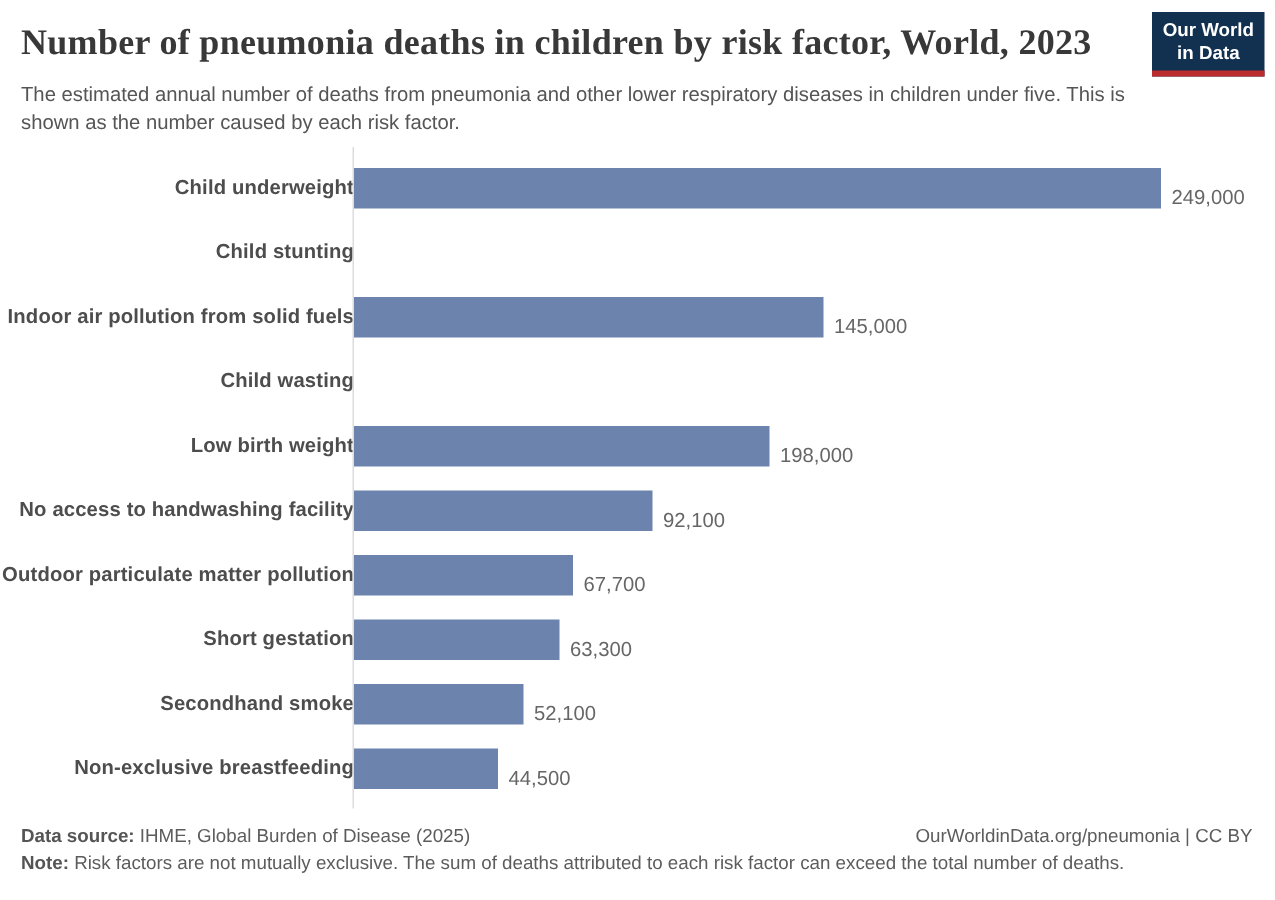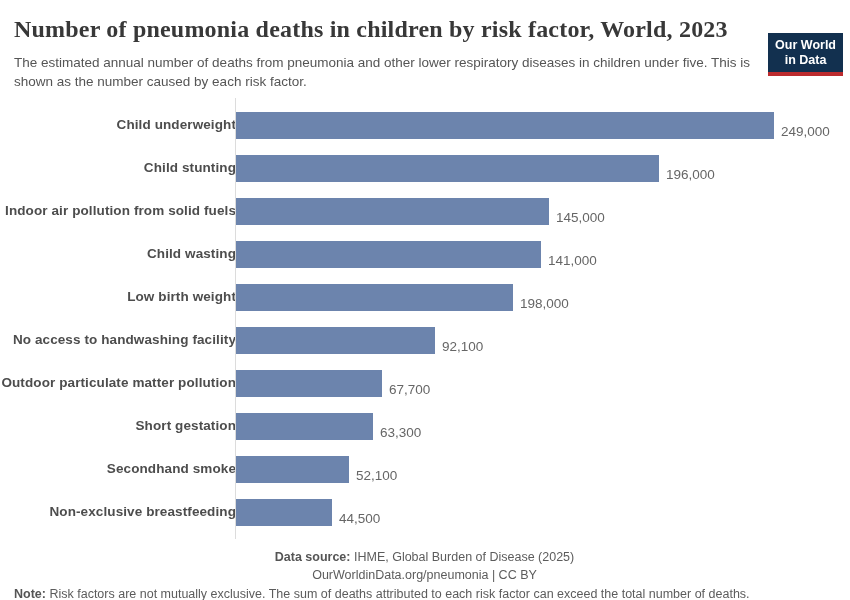--- a/index.html
+++ b/index.html
@@ -28,21 +28,20 @@
   }
   .logo {
     position: absolute; top: 8px; right: 7px;
     background: #12304f;
     border-bottom: 4px solid #bc2b2e;
     color: #fff;
     font-size: 12.5px; font-weight: 700;
     line-height: 15px; text-align: center;
     padding: 5px 7px 4px 7px;
     cursor: pointer;
-    margin-top: 25px;
   }
 
   
   .chart { position: relative; margin-top: 12px; }
   .chart::before {
     content: ""; position: absolute;
     left: 235px; top: -6px; bottom: -5px;
     width: 1px; background: #dcdcdc;
   }
   .bar-row { display: flex; align-items: center; height: 43px; }
@@ -56,21 +55,21 @@
   .bar-track { flex: 1; display: flex; align-items: flex-end; min-width: 0; }
   .bar { height: 27px; }
   .bar-value {
     margin-left: 7px;
     font-size: 13.5px; color: #666;
     white-space: nowrap;
   }
 
   
   .footer { padding: 14px 15px 0 14px; font-size: 12.5px; color: #5c5c5c; line-height: 1.5; }
-  .footer-line1 { display: flex; justify-content: space-between; align-items: center; flex-direction: column; }
+  .footer-line1 { display: flex; justify-content: space-between; align-items: center; }
   .footer b { font-weight: 700; color: #555; }
   .attribution { color: #5c5c5c; cursor: pointer; }
 </style>
 </head>
 <body>
 
 <div class="page">
 
   <div class="header">
     <h1 class="title">Number of pneumonia deaths in children by risk factor, World, 2023</h1>
@@ -84,38 +83,30 @@
   <div class="chart">
       <div class="bar-row">
         <div class="bar-label">Child underweight</div>
         <div class="bar-track">
           <div class="bar" style="width: 538px; background: rgb(108, 132, 173);"></div>
           <span class="bar-value">249,000</span>
         </div>
       </div>
       <div class="bar-row">
         <div class="bar-label">Child stunting</div>
-        <div class="bar-track">
-          <div class="bar" style="width: 423px; background: rgb(108, 132, 173);"></div>
-          <span class="bar-value">196,000</span>
-        </div>
       </div>
       <div class="bar-row">
         <div class="bar-label">Indoor air pollution from solid fuels</div>
         <div class="bar-track">
           <div class="bar" style="width: 313px; background: rgb(108, 132, 173);"></div>
           <span class="bar-value">145,000</span>
         </div>
       </div>
       <div class="bar-row">
         <div class="bar-label">Child wasting</div>
-        <div class="bar-track">
-          <div class="bar" style="width: 305px; background: rgb(108, 132, 173);"></div>
-          <span class="bar-value">141,000</span>
-        </div>
       </div>
       <div class="bar-row">
         <div class="bar-label">Low birth weight</div>
         <div class="bar-track">
           <div class="bar" style="width: 277px; background: rgb(108, 132, 173);"></div>
           <span class="bar-value">198,000</span>
         </div>
       </div>
       <div class="bar-row">
         <div class="bar-label">No access to handwashing facility</div>

